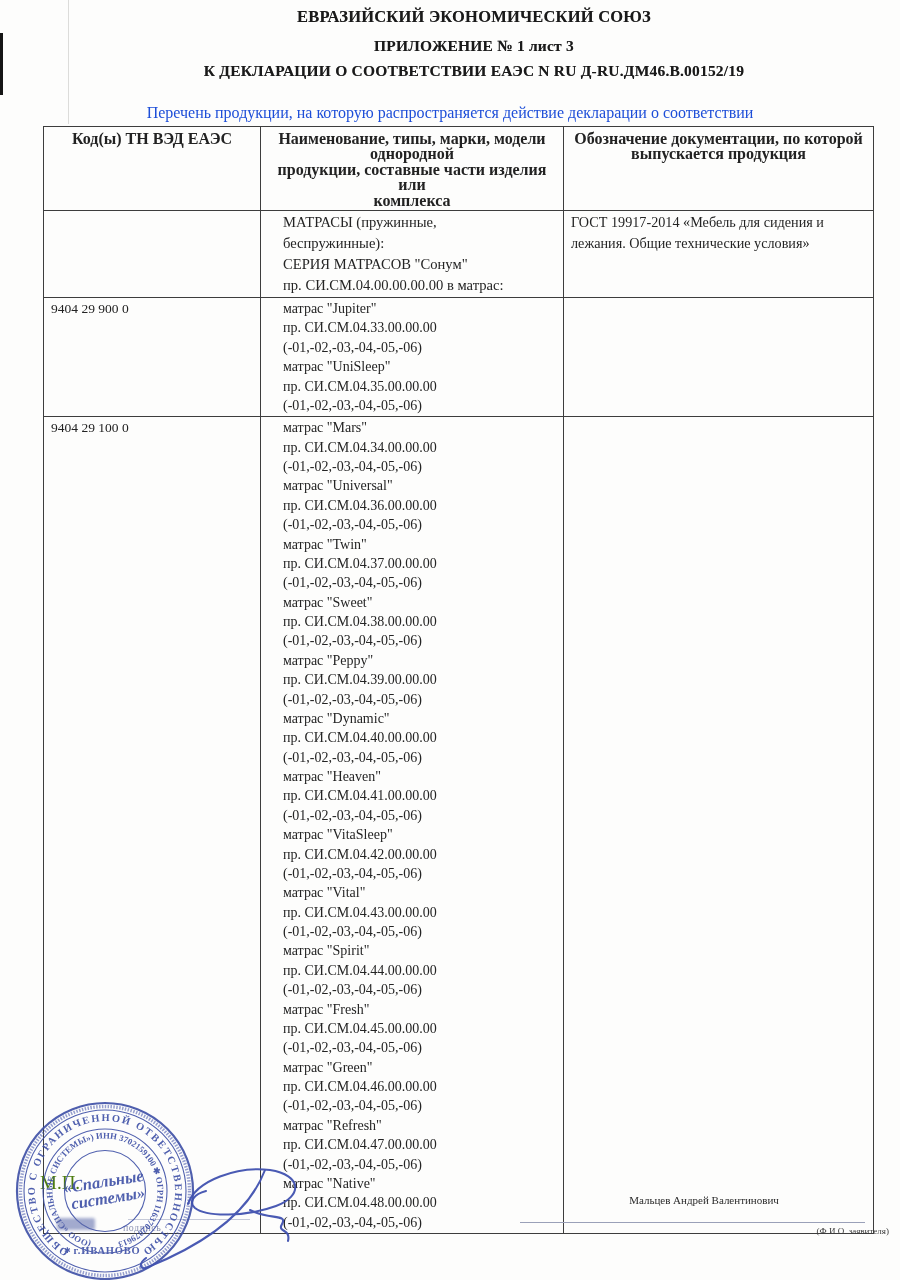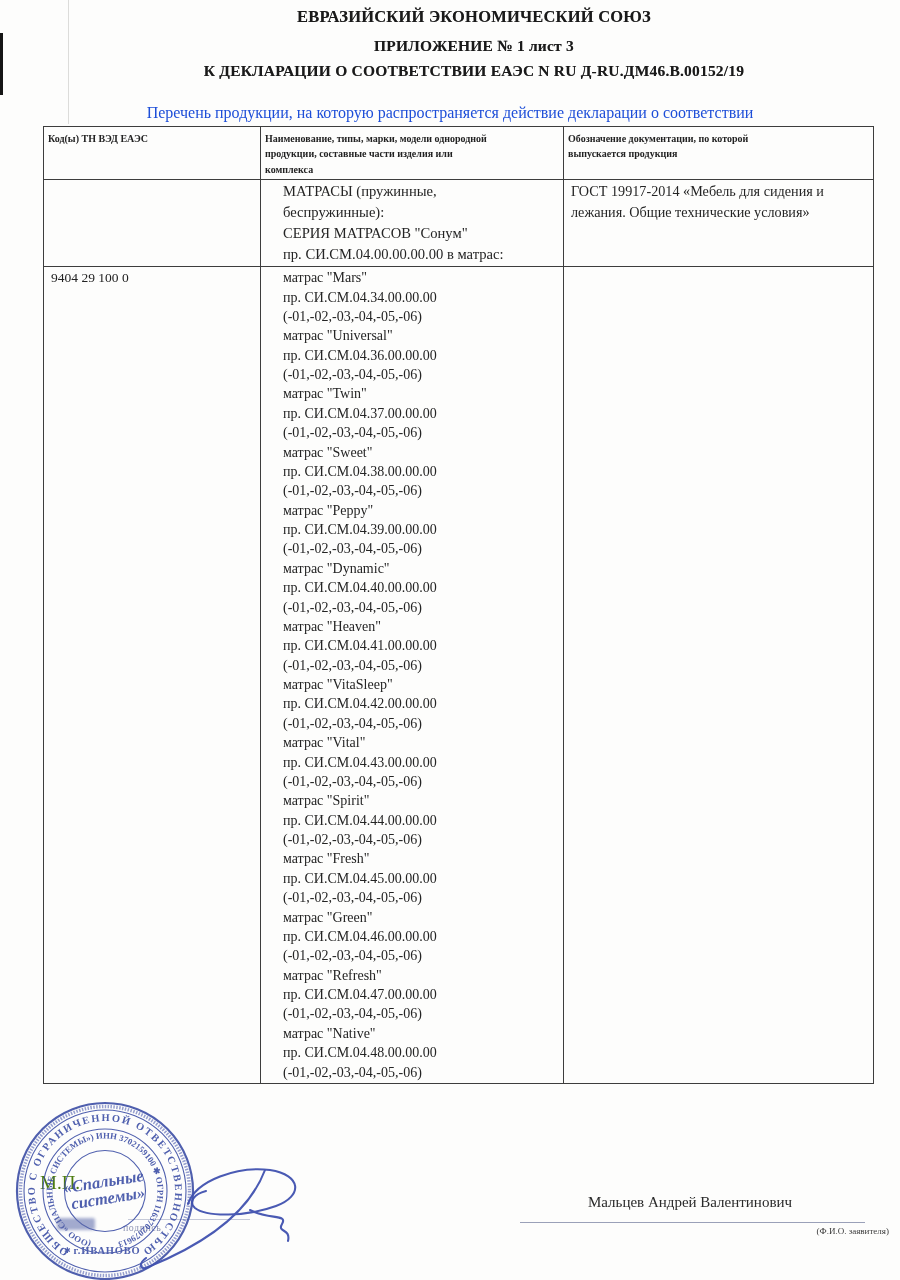--- a/index.html
+++ b/index.html
@@ -16,34 +16,34 @@
          text-shadow:0 0 .5px rgba(20,20,20,.45);letter-spacing:.2px;margin-left:24px;}
   .t1{top:7px;font-size:16.5px;}
   .t2{top:37px;font-size:15.5px;}
   .t3{top:62px;font-size:15.5px;}
   .subtitle{top:104px;left:0;width:100%;text-align:center;font-size:16px;color:#1d4ed8;}
   
   table.doc{position:absolute;left:43px;top:126px;width:830px;
             border-collapse:collapse;table-layout:fixed;}
   table.doc td,table.doc th{border:1px solid #3d3d3d;vertical-align:top;
             box-sizing:border-box;overflow:hidden;background:transparent;}
-  th.hdr{font-weight:bold;font-size:10px;line-height:15.4px;text-align:left;
+  th.hdr{font-weight:bold;font-size:16px;line-height:15.4px;text-align:center;
          padding:4px 4px 2px;height:52px;color:#222;}
   td.code{font-size:13.5px;padding:3px 7px;color:#222;}
   td.prod{font-size:14px;line-height:19.38px;padding:1px 22px;color:#242424;}
   td.docs{font-size:14.2px;line-height:21px;padding:1px 7px;color:#242424;}
   tr.r1 td{height:63px;}
   tr.r1 td.prod{font-size:14.6px;line-height:21px;}
   tr.r2 td{height:117px;}
   tr.r3 td{height:815px;}
   
   .mp{left:40px;top:1172px;font-size:19px;color:#4d7c0f;}
   .sig-line{left:128px;top:1219px;width:122px;border-top:1px solid #c5c9d8;}
   .sig-caption{left:123px;top:1222px;font-size:10px;color:#8d93b4;letter-spacing:.5px;}
-  .name{left:510px;top:1194px;width:360px;text-align:center;font-size:15px;color:#2a2a2a;}
+  .name{left:524px;top:1194px;width:360px;text-align:center;font-size:11px;color:#2a2a2a;}
   .name-line{left:520px;top:1222px;width:345px;border-top:1px solid #9aa0b8;}
   .name-caption{left:544px;top:1226px;width:345px;text-align:right;font-size:9px;color:#3a3a3a;}
   
   .stamp{left:15px;top:1101px;width:180px;height:180px;opacity:.9;pointer-events:none;}
   .stamp text{fill:#3d4fa6;}
   .stamp .rings{stroke:#3d4fa6;fill:none;}
   .sig-svg{left:60px;top:1140px;width:260px;height:140px;pointer-events:none;}
   
   .edge-mark{left:0;top:33px;width:3px;height:62px;background:#151515;}
   .crease{left:68px;top:0;width:1px;height:124px;background:#dcdcda;}
@@ -86,20 +86,32 @@
       <td class="code"></td>
       <td class="prod">
           <div>МАТРАСЫ (пружинные, беспружинные):</div>
           <div>СЕРИЯ МАТРАСОВ "Сонум"</div>
           <div>пр. СИ.СМ.04.00.00.00.00 в матрас:</div>
         </td>
       <td class="docs">
           <div>ГОСТ 19917-2014 «Мебель для сидения и</div>
           <div>лежания. Общие технические условия»</div>
         </td>
+    </tr>
+    <tr class="r2">
+      <td class="code">9404 29 900 0</td>
+      <td class="prod">
+          <div>матрас "Jupiter"</div>
+          <div>пр. СИ.СМ.04.33.00.00.00</div>
+          <div>(-01,-02,-03,-04,-05,-06)</div>
+          <div>матрас "UniSleep"</div>
+          <div>пр. СИ.СМ.04.35.00.00.00</div>
+          <div>(-01,-02,-03,-04,-05,-06)</div>
+        </td>
+      <td class="docs"></td>
     </tr>
     <tr class="r3">
       <td class="code">9404 29 100 0</td>
       <td class="prod">
           <div>матрас "Mars"</div>
           <div>пр. СИ.СМ.04.34.00.00.00</div>
           <div>(-01,-02,-03,-04,-05,-06)</div>
           <div>матрас "Universal"</div>
           <div>пр. СИ.СМ.04.36.00.00.00</div>
           <div>(-01,-02,-03,-04,-05,-06)</div>

